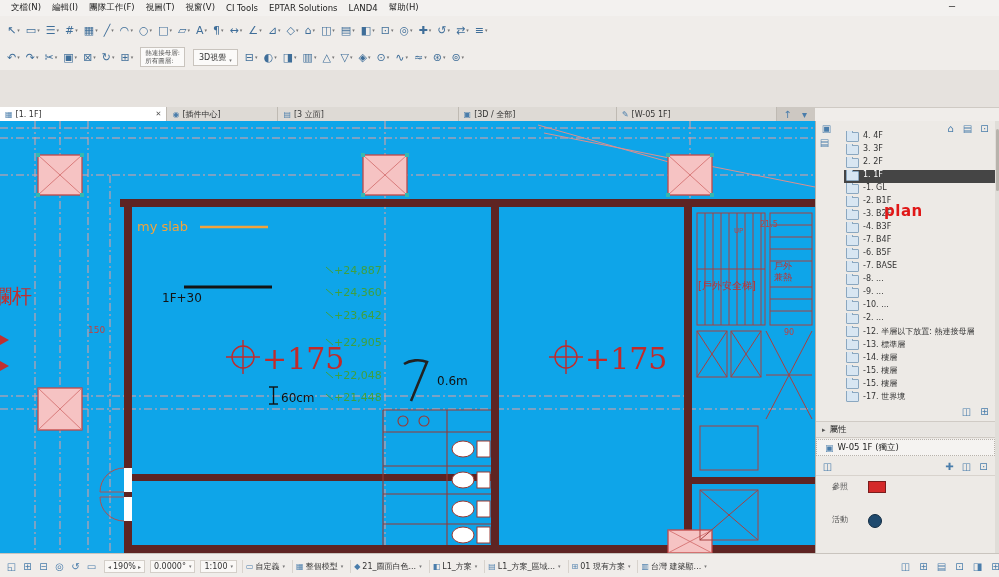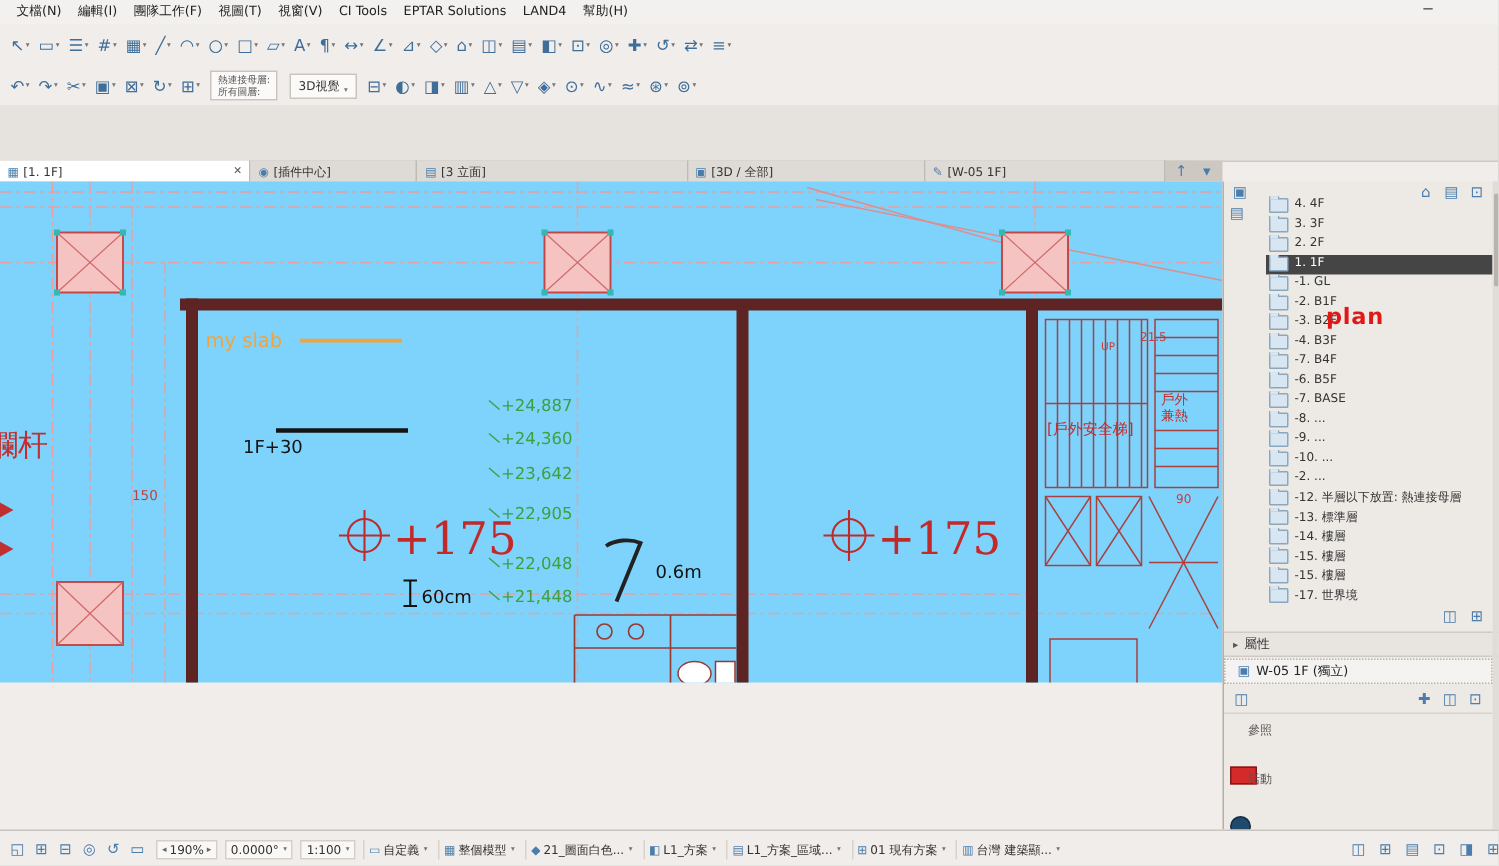--- a/index.html
+++ b/index.html
@@ -32,41 +32,41 @@
   .tabs-list .tab:nth-child(4){width:162px}
   .tabs-list .tab:nth-child(5){width:164px}
   .tab.active{background:#ffffff}
   .tab-ic{color:#4a7dab;font-size:8px}
   .tab-label{flex:1;overflow:hidden;text-overflow:ellipsis}
   .tab-close{display:none;font-size:7px;color:#555}
   .tab.active .tab-close{display:inline}
   .tab-right{display:flex;align-items:center;gap:2px;padding:0 3px}
 
   
-  .canvas{position:absolute;top:121px;left:0;width:815px;height:334px;background:#7dd3fc;overflow:hidden}
+  .canvas{position:absolute;top:121px;left:0;width:815px;height:432px;background:#0ea5e9;overflow:hidden}
   .plan-svg{position:absolute;top:0;left:0}
 
   
   .panel{position:absolute;top:121px;left:815px;width:184px;height:432px;background:#edeae6;border-left:1px solid #b5afa8}
   .panel-top{position:absolute;top:0;left:0;right:5px;height:14px;display:flex;align-items:center;padding:0 3px;gap:2px}
   .spacer{flex:1}
   .mini-ic{width:15px;height:13px;display:inline-flex;align-items:center;justify-content:center;color:#4a7dab;font-size:10px}
   .tree-gutter{position:absolute;left:1px;top:15px}
   .stories{position:absolute;left:0;right:5px;top:10px}
   .story{display:flex;gap:4px;height:13px;margin-left:28px;padding-left:2px;font-size:8px;color:#333;white-space:nowrap;overflow:hidden}
   .story.active{background:#454545;color:#fff}
   .folder-icon{position:relative;width:11px;height:8px;background:#d8e6f2;border:1px solid #8aa7c0;border-radius:1px;flex:none;margin-top:1px}
   .folder-icon::before{content:"";position:absolute;left:-1px;top:-3px;width:5px;height:2px;background:#d8e6f2;border:1px solid #8aa7c0;border-bottom:none;border-radius:1px 1px 0 0}
   .tree-footer{position:absolute;right:8px;top:284px;display:flex;gap:3px}
   .props-header{position:absolute;left:0;right:0;top:300px;height:15px;background:#e8e5e1;border-top:1px solid #d0cbc5;border-bottom:1px solid #d0cbc5;display:flex;align-items:center;gap:4px;padding-left:6px;font-size:8.5px;color:#333}
   .caret-r{font-size:7px;color:#555}
   .view-item{position:absolute;left:0;right:5px;top:318px;height:15px;display:flex;align-items:center;gap:4px;padding-left:8px;font-size:8.5px;color:#222;background:#f5f3f1;border:1px dotted #b8b2ab}
   .vi-ic{color:#4a7dab;font-size:9px}
   .props-toolbar{position:absolute;left:0;right:5px;top:336px;height:18px;display:flex;align-items:center;padding:0 4px;border-bottom:1px solid #d8d3cd}
-  .swatch-row{position:absolute;left:3px;display:flex;flex-direction:column;gap:19px}
+  .swatch-row{position:absolute;left:3px;display:flex;gap:19px}
   .swatch-row.ref{top:360px}
   .swatch-row.act{top:393px}
   .swatch-label{margin-left:13px;font-size:8px;color:#555}
   .swatch{width:16px;height:10px;border:1px solid #7a1d1d;background:#d42a2a;margin-left:1px}
   .swatch.circle{width:12px;height:12px;border-radius:50%;background:#1f4a6e;border:1px solid #122c42}
   .panel-scrollbar{position:absolute;right:0;top:0;width:5px;height:432px;background:#e0ddd8}
   .panel-scrollbar::before{content:"";position:absolute;top:8px;left:1px;width:3px;height:62px;background:#b8b3ac;border-radius:2px}
   .plan-note{position:absolute;left:884px;top:202px;color:#e01818;font-size:15px;font-weight:600;letter-spacing:.5px}
 
   

